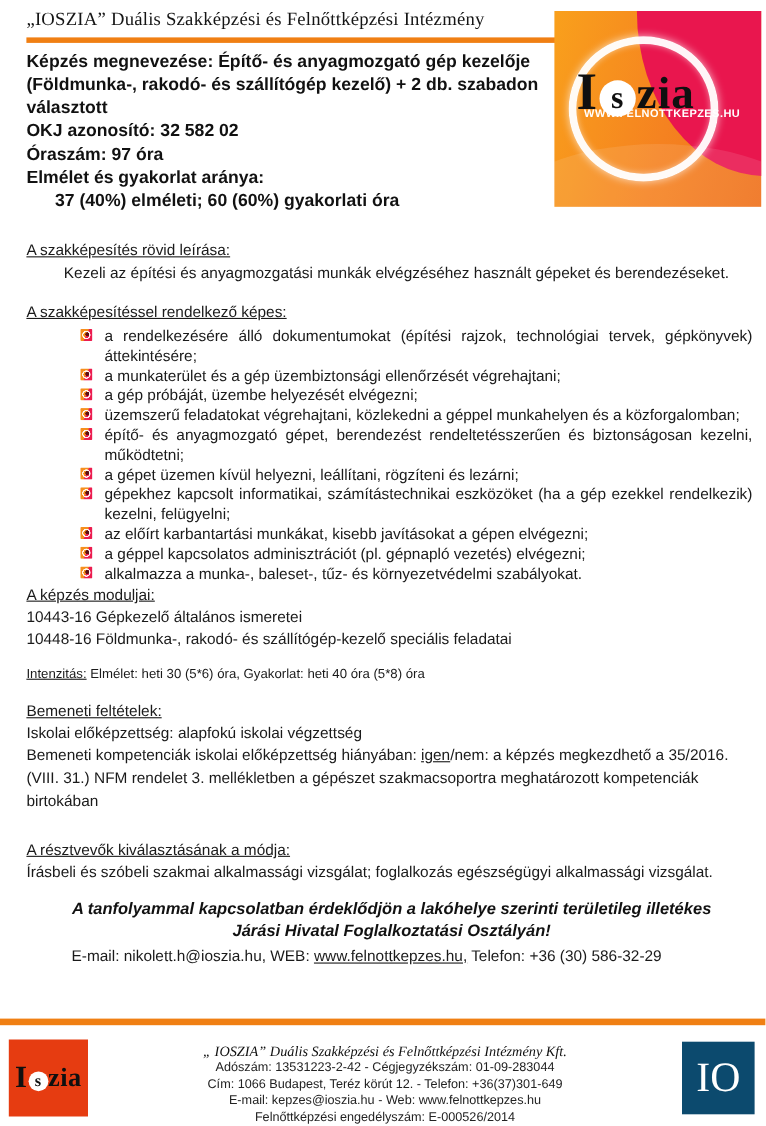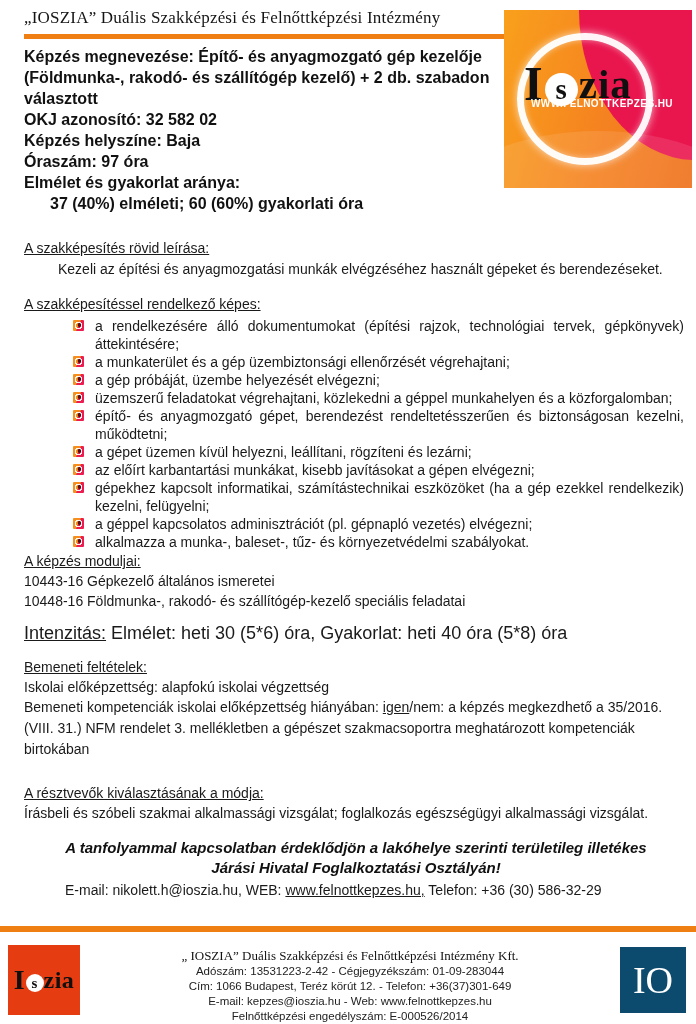--- a/index.html
+++ b/index.html
@@ -95,21 +95,21 @@
     background:
       radial-gradient(circle at 58% 45%, #5a0d14 0 1.6px, rgba(0,0,0,0) 2px),
       radial-gradient(circle at 50% 50%, rgba(255,255,255,0) 0 2.6px, rgba(255,255,255,0.95) 2.8px 3.6px, rgba(255,255,255,0) 4px),
       linear-gradient(115deg, #f68f1d 0 46%, #ec1c4f 54% 100%);
   }
   ul.bullets li .b-text { text-align:justify; }
 
   .modules-heading { margin-top:1px; }
   .module-line { font-size:14px; line-height:20px; }
 
-  .intensity { margin-top:13px; font-size:18px; line-height:19px; }
+  .intensity { margin-top:13px; font-size:12px; line-height:19px; }
   .intensity .lbl { text-decoration:underline; }
 
   .entry-heading { margin-top:15px; }
   .entry-line1 { margin-top:1px; }
   .entry-para { font-size:14px; line-height:21px; margin-top:0; }
   .u-inline { text-decoration:underline; }
 
   .select-heading { margin-top:24px; }
   .select-body { margin-top:1px; width:640px; }
 
@@ -138,21 +138,21 @@
   .footer-logo-left .fl-I { font-size:28px; }
   .footer-logo-left .fl-disc {
     width:18px; height:18px; background:#ffffff; border-radius:50%;
     display:flex; align-items:center; justify-content:center; margin:6px 0 0 1px;
   }
   .footer-logo-left .fl-s { font-size:15px; line-height:15px; }
   .footer-logo-left .fl-zia { font-size:24px; letter-spacing:0.5px; }
   .footer-center { flex:1; text-align:center; padding-top:2px; }
   .footer-company {
     font-family:"Liberation Serif", serif;
-    font-size:13px; line-height:17px; color:#111;
+    font-size:13px; line-height:17px; color:#111;font-style:italic;
   }
   .footer-line { font-size:11.5px; line-height:15px; color:#222; }
   .footer-logo-right {
     flex:none; width:66px; height:66px; background:#0c4a6e; margin-top:2px;
     display:flex; align-items:center; justify-content:center;
     font-family:"Liberation Serif", serif; font-size:38px; color:#ffffff;
   }
 </style>
 </head>
 <body>
@@ -174,21 +174,20 @@
   </div>
 
   <div class="content">
 
     <div class="doc-title">„IOSZIA” Duális Szakképzési és Felnőttképzési Intézmény</div>
     <div class="top-rule"></div>
 
     <div class="course">
       <div>Képzés megnevezése: Építő- és anyagmozgató gép kezelője (Földmunka-, rakodó- és szállítógép kezelő) + 2 db. szabadon választott</div>
       <div>OKJ azonosító: 32 582 02</div>
-      <div>Képzés helyszíne: Baja</div>
       <div>Óraszám: 97 óra</div>
       <div>Elmélet és gyakorlat aránya:</div>
       <div class="indented">37 (40%) elméleti; 60 (60%) gyakorlati óra</div>
     </div>
 
     <div class="sec-heading desc-heading">A szakképesítés rövid leírása:</div>
     <div class="body-text desc-body">Kezeli az építési és anyagmozgatási munkák elvégzéséhez használt gépeket és berendezéseket.</div>
 
     <div class="sec-heading comp-heading">A szakképesítéssel rendelkező képes:</div>
     <ul class="bullets">
@@ -218,26 +217,26 @@
           <span class="b-text">építő- és anyagmozgató gépet, berendezést rendeltetésszerűen és biztonságosan kezelni, működtetni;</span>
         </li>
 
         <li>
           <span class="bullet-icon"></span>
           <span class="b-text">a gépet üzemen kívül helyezni, leállítani, rögzíteni és lezárni;</span>
         </li>
 
         <li>
           <span class="bullet-icon"></span>
+          <span class="b-text">gépekhez kapcsolt informatikai, számítástechnikai eszközöket (ha a gép ezekkel rendelkezik) kezelni, felügyelni;</span>
+        </li>
+
+        <li>
+          <span class="bullet-icon"></span>
           <span class="b-text">az előírt karbantartási munkákat, kisebb javításokat a gépen elvégezni;</span>
-        </li>
-
-        <li>
-          <span class="bullet-icon"></span>
-          <span class="b-text">gépekhez kapcsolt informatikai, számítástechnikai eszközöket (ha a gép ezekkel rendelkezik) kezelni, felügyelni;</span>
         </li>
 
         <li>
           <span class="bullet-icon"></span>
           <span class="b-text">a géppel kapcsolatos adminisztrációt (pl. gépnapló vezetés) elvégezni;</span>
         </li>
 
         <li>
           <span class="bullet-icon"></span>
           <span class="b-text">alkalmazza a munka-, baleset-, tűz- és környezetvédelmi szabályokat.</span>

